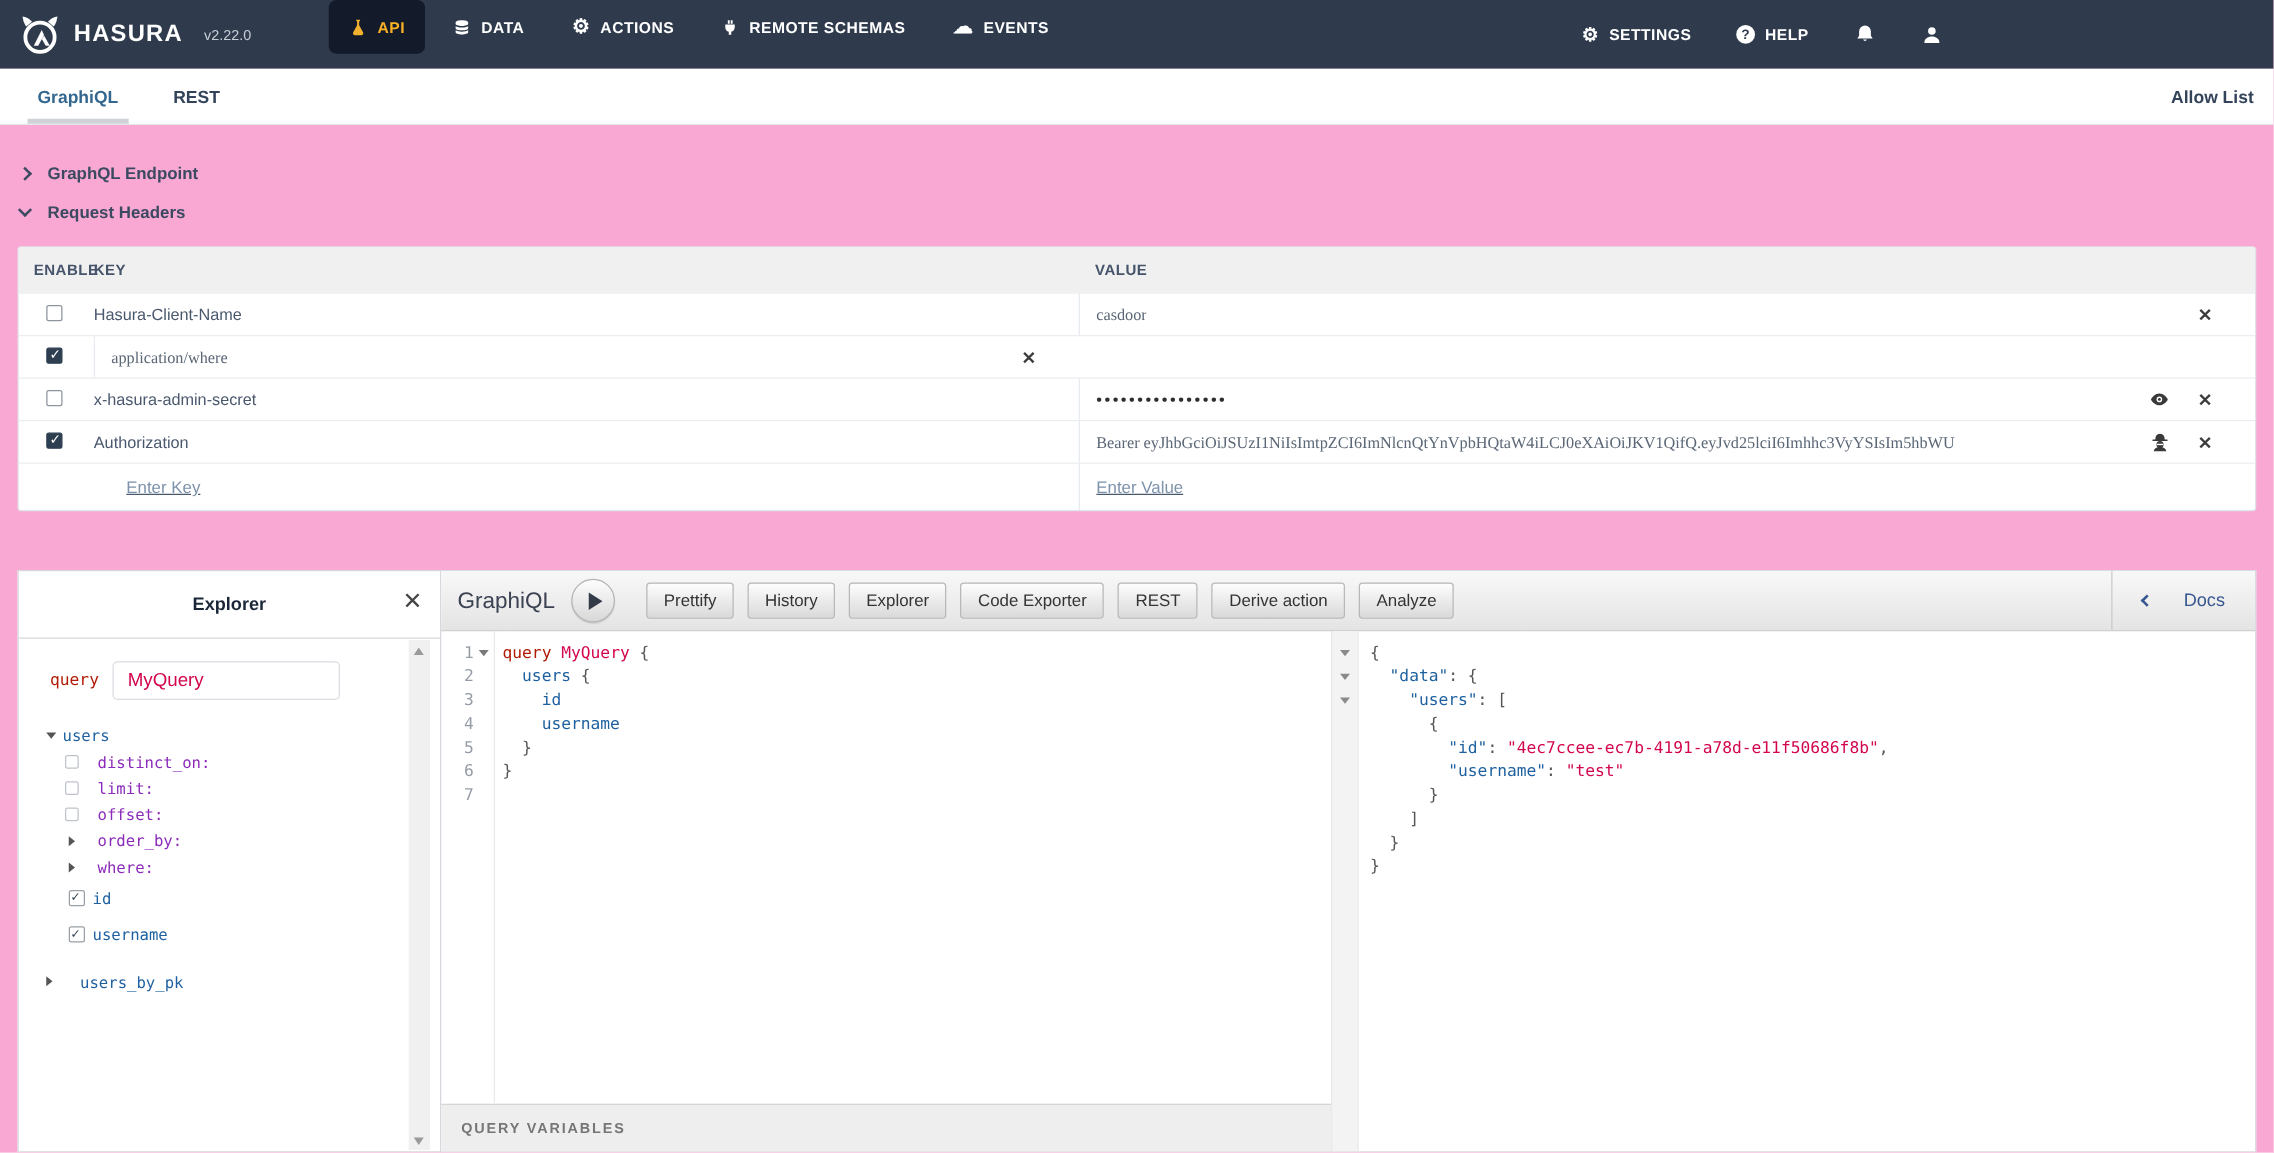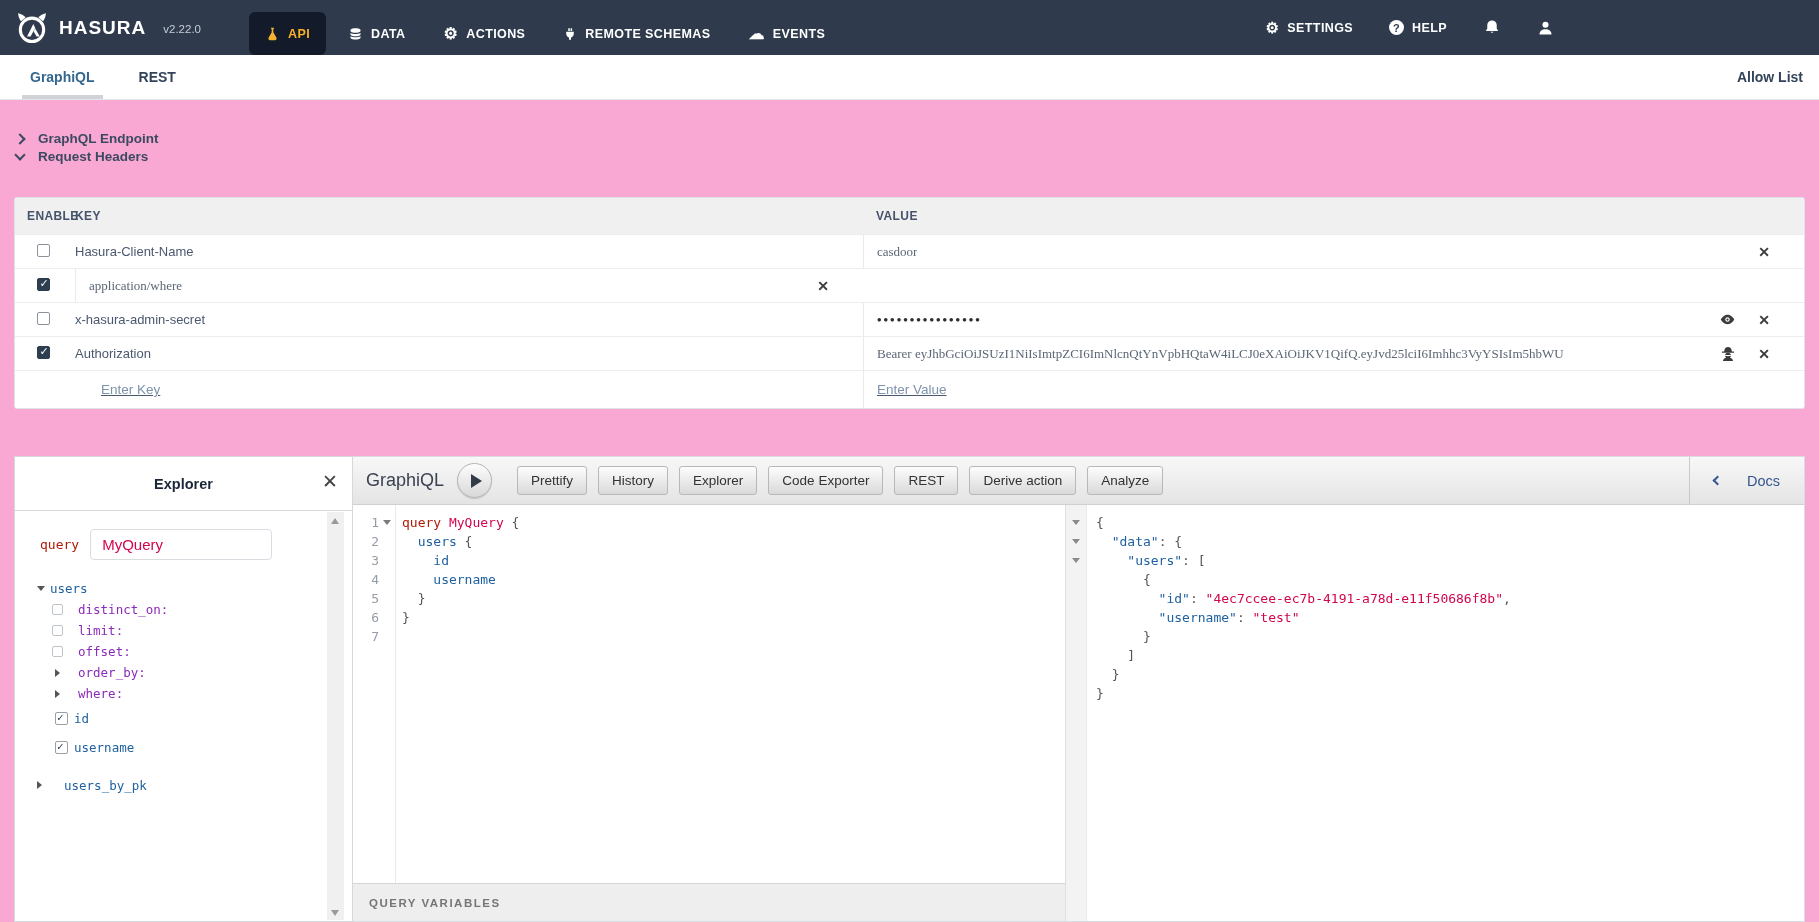--- a/index.html
+++ b/index.html
@@ -6,21 +6,21 @@
   html,body { width:1819px; height:922px; }
   body { font-family:"Liberation Sans", sans-serif; }
   #app { position:relative; width:1819px; height:922px; overflow:hidden; background:#f9a8d4; }
 
   
   #navbar { position:absolute; top:0; left:0; width:100%; height:55px; background:#2f3b4d;
             display:flex; align-items:center; color:#fff; }
   .logo-wrap { display:flex; align-items:center; margin-left:14px; gap:9px; }
   .brand { font-size:19px; font-weight:bold; letter-spacing:1px; }
   .version { font-size:11.5px; color:#c7cdd6; margin-left:8px; margin-top:2px; }
-  .nav-items { display:flex; align-items:flex-end; margin-left:28px; gap:6px; height:100%;padding-left:20px; }
+  .nav-items { display:flex; align-items:flex-start; margin-left:42px; gap:6px; height:100%;padding-left:20px; }
   .nav-item { display:flex; align-items:center; gap:8px; height:43px; padding:0 16px;
               font-size:12.5px; font-weight:bold; letter-spacing:.4px; border-radius:6px; cursor:pointer; }
   .nav-item.active { background:#131b2a; color:#f9b125; }
   .nav-item .uni { font-size:16px; line-height:1; }
   .nav-right { display:flex; align-items:center; margin-left:auto; gap:36px; padding-right:265px; }
   .nav-right .nav-link { display:flex; align-items:center; gap:8px; font-size:12.5px; font-weight:bold;
                          letter-spacing:.4px; cursor:pointer; }
   .qmark { width:15px; height:15px; border-radius:50%; background:#fff; color:#2f3b4d;
            font-size:11px; font-weight:bold; display:flex; align-items:center; justify-content:center; }
 
@@ -30,21 +30,21 @@
   .tab { position:relative; height:100%; display:flex; align-items:center; margin-right:44px;
          font-size:14px; font-weight:bold; color:#32435a; cursor:pointer; }
   .tab.active { color:#33678f; }
   .tab.active::after { content:""; position:absolute; left:-8px; right:-8px; bottom:0; height:4px; background:#cfd3d8; }
   .allow-list { margin-left:auto; font-size:14px; font-weight:bold; color:#32435a; cursor:pointer; }
 
   
   .section-row { position:absolute; left:16px; height:18px; display:flex; align-items:center;
                  gap:14px; font-size:13.5px; font-weight:bold; color:#3b4a61; cursor:pointer; }
   #sec-endpoint { top:129px; }
-  #sec-headers  { top:147px; }
+  #sec-headers  { top:160px; }
   .chev { display:inline-block; width:8px; height:8px; border-right:2.2px solid #3b4a61; border-bottom:2.2px solid #3b4a61; }
   .chev.right { transform:rotate(-45deg); margin-top:1px; }
   .chev.down  { transform:rotate(45deg); margin-top:-3px; }
 
   
   #htable { position:absolute; left:14px; top:197px; width:1791px; background:#fff;
             border:1px solid #dfe3e8; border-radius:3px; }
   .t-head { display:grid; grid-template-columns:60px 788px 1fr; height:36px; align-items:center;
             background:#f0f0f0; font-size:12px; font-weight:bold; color:#45536b; letter-spacing:.4px; }
   .t-head .c-enable { padding-left:12px; }

